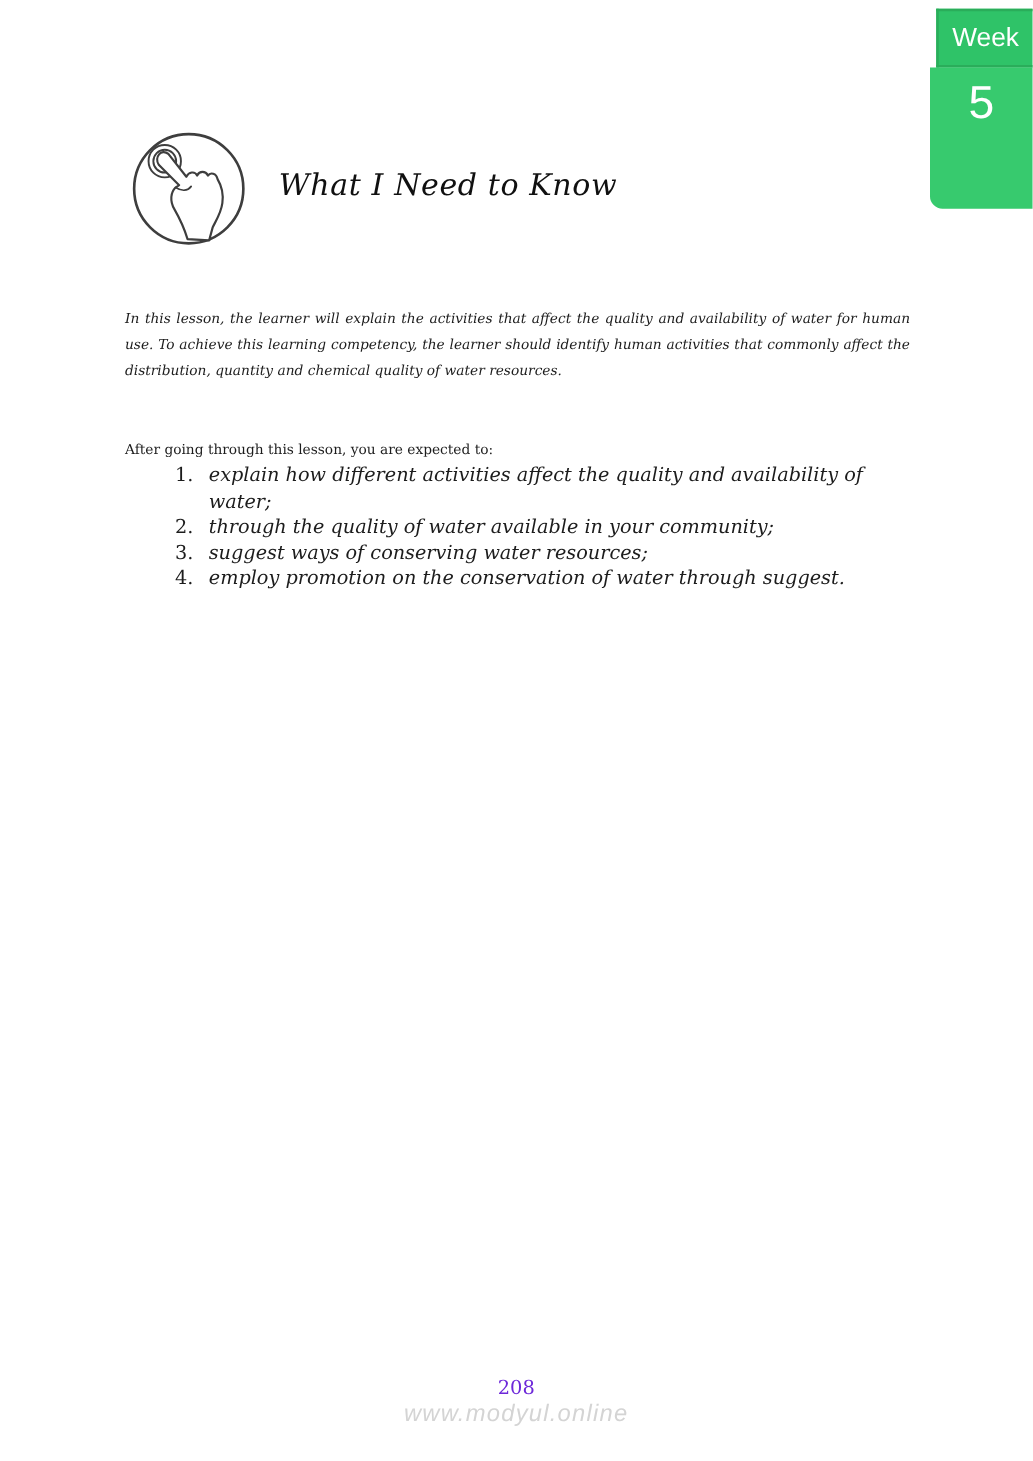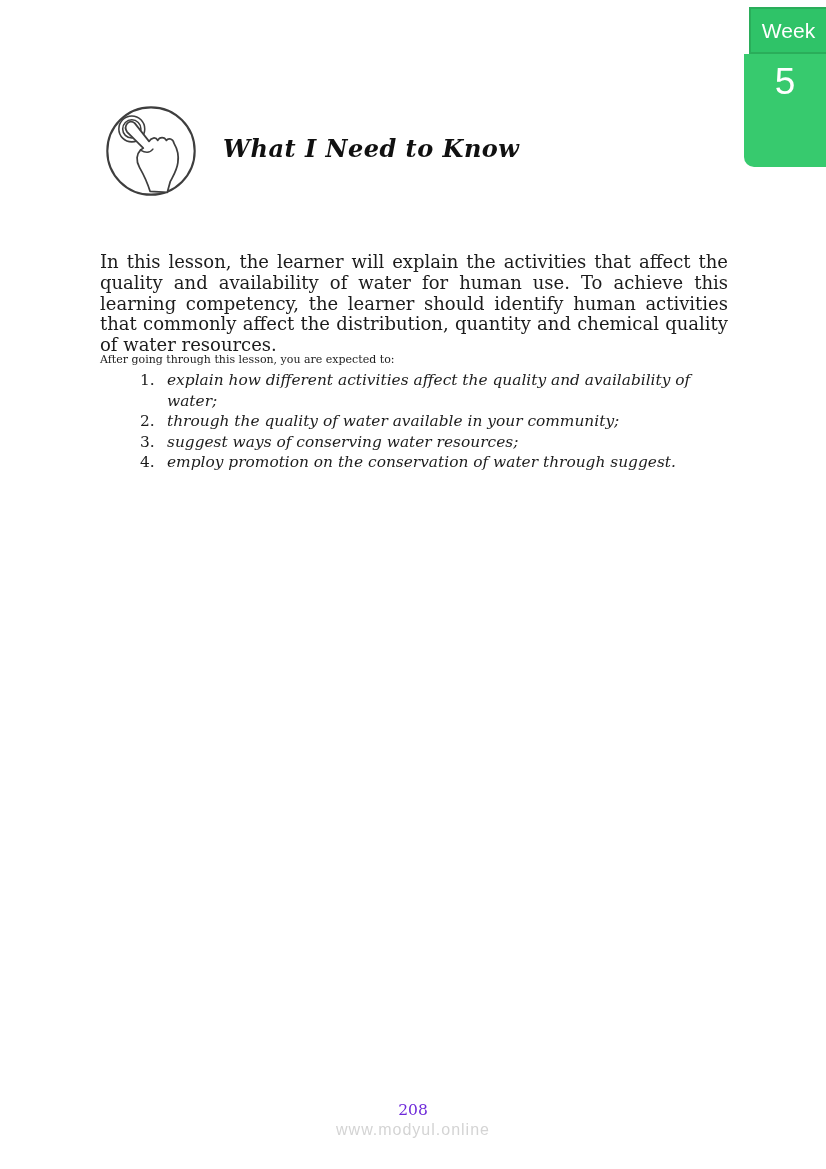--- a/index.html
+++ b/index.html
@@ -33,52 +33,54 @@
     font-size: 37px; line-height: 1;
     text-align: center; padding-top: 9px;
   }
 
   
   .header { position: absolute; left: 103px; top: 103px; display: flex; align-items: center; }
   .icon-circle { width: 96px; height: 96px; flex: 0 0 auto; }
   .page-title {
     margin: 0 0 6px 24px;
     font-family: "DejaVu Serif", "Liberation Serif", serif;
-    font-style: italic; font-weight: bold;
+    font-style: italic; font-weight: normal;
     font-size: 24px; letter-spacing: 0.5px;
     color: #101010;
     white-space: nowrap;
   }
 
   
   .intro {
     position: absolute; left: 100px; top: 234px; width: 628px;
-    font-size: 18px; line-height: 20.8px;
+    font-size: 11px; line-height: 20.8px;
     text-align: justify;
+    font-style: italic;
   }
   .lead {
     position: absolute; left: 100px; top: 339px; width: 628px;
     font-size: 11px; line-height: 20.8px;
   }
   .objectives { position: absolute; left: 140px; top: 370px; width: 570px; }
   .objective-row { display: flex; font-size: 15.4px; line-height: 20.6px; }
   .objective-num { width: 27px; flex: 0 0 auto; }
   .objective-text { flex: 1 1 auto; font-style: italic; }
 
   
   .page-number {
     position: absolute; top: 1101px; left: 0; right: 0;
     text-align: center; font-size: 15.5px; color: #6d28d9;
   }
   .watermark {
     position: absolute; top: 1121px; left: 0; right: 0;
     text-align: center;
     font-family: "Liberation Sans", "DejaVu Sans", sans-serif;
-    font-size: 16px; letter-spacing: 1px;
+    font-size: 19px; letter-spacing: 1px;
     color: #d4d4d4;
+    font-style: italic;
   }
 </style>
 </head>
 <body>
 
 <div class="week-badge">
   <div class="week-tab">
     <span>Week</span>
   </div>
   <div class="week-num">

